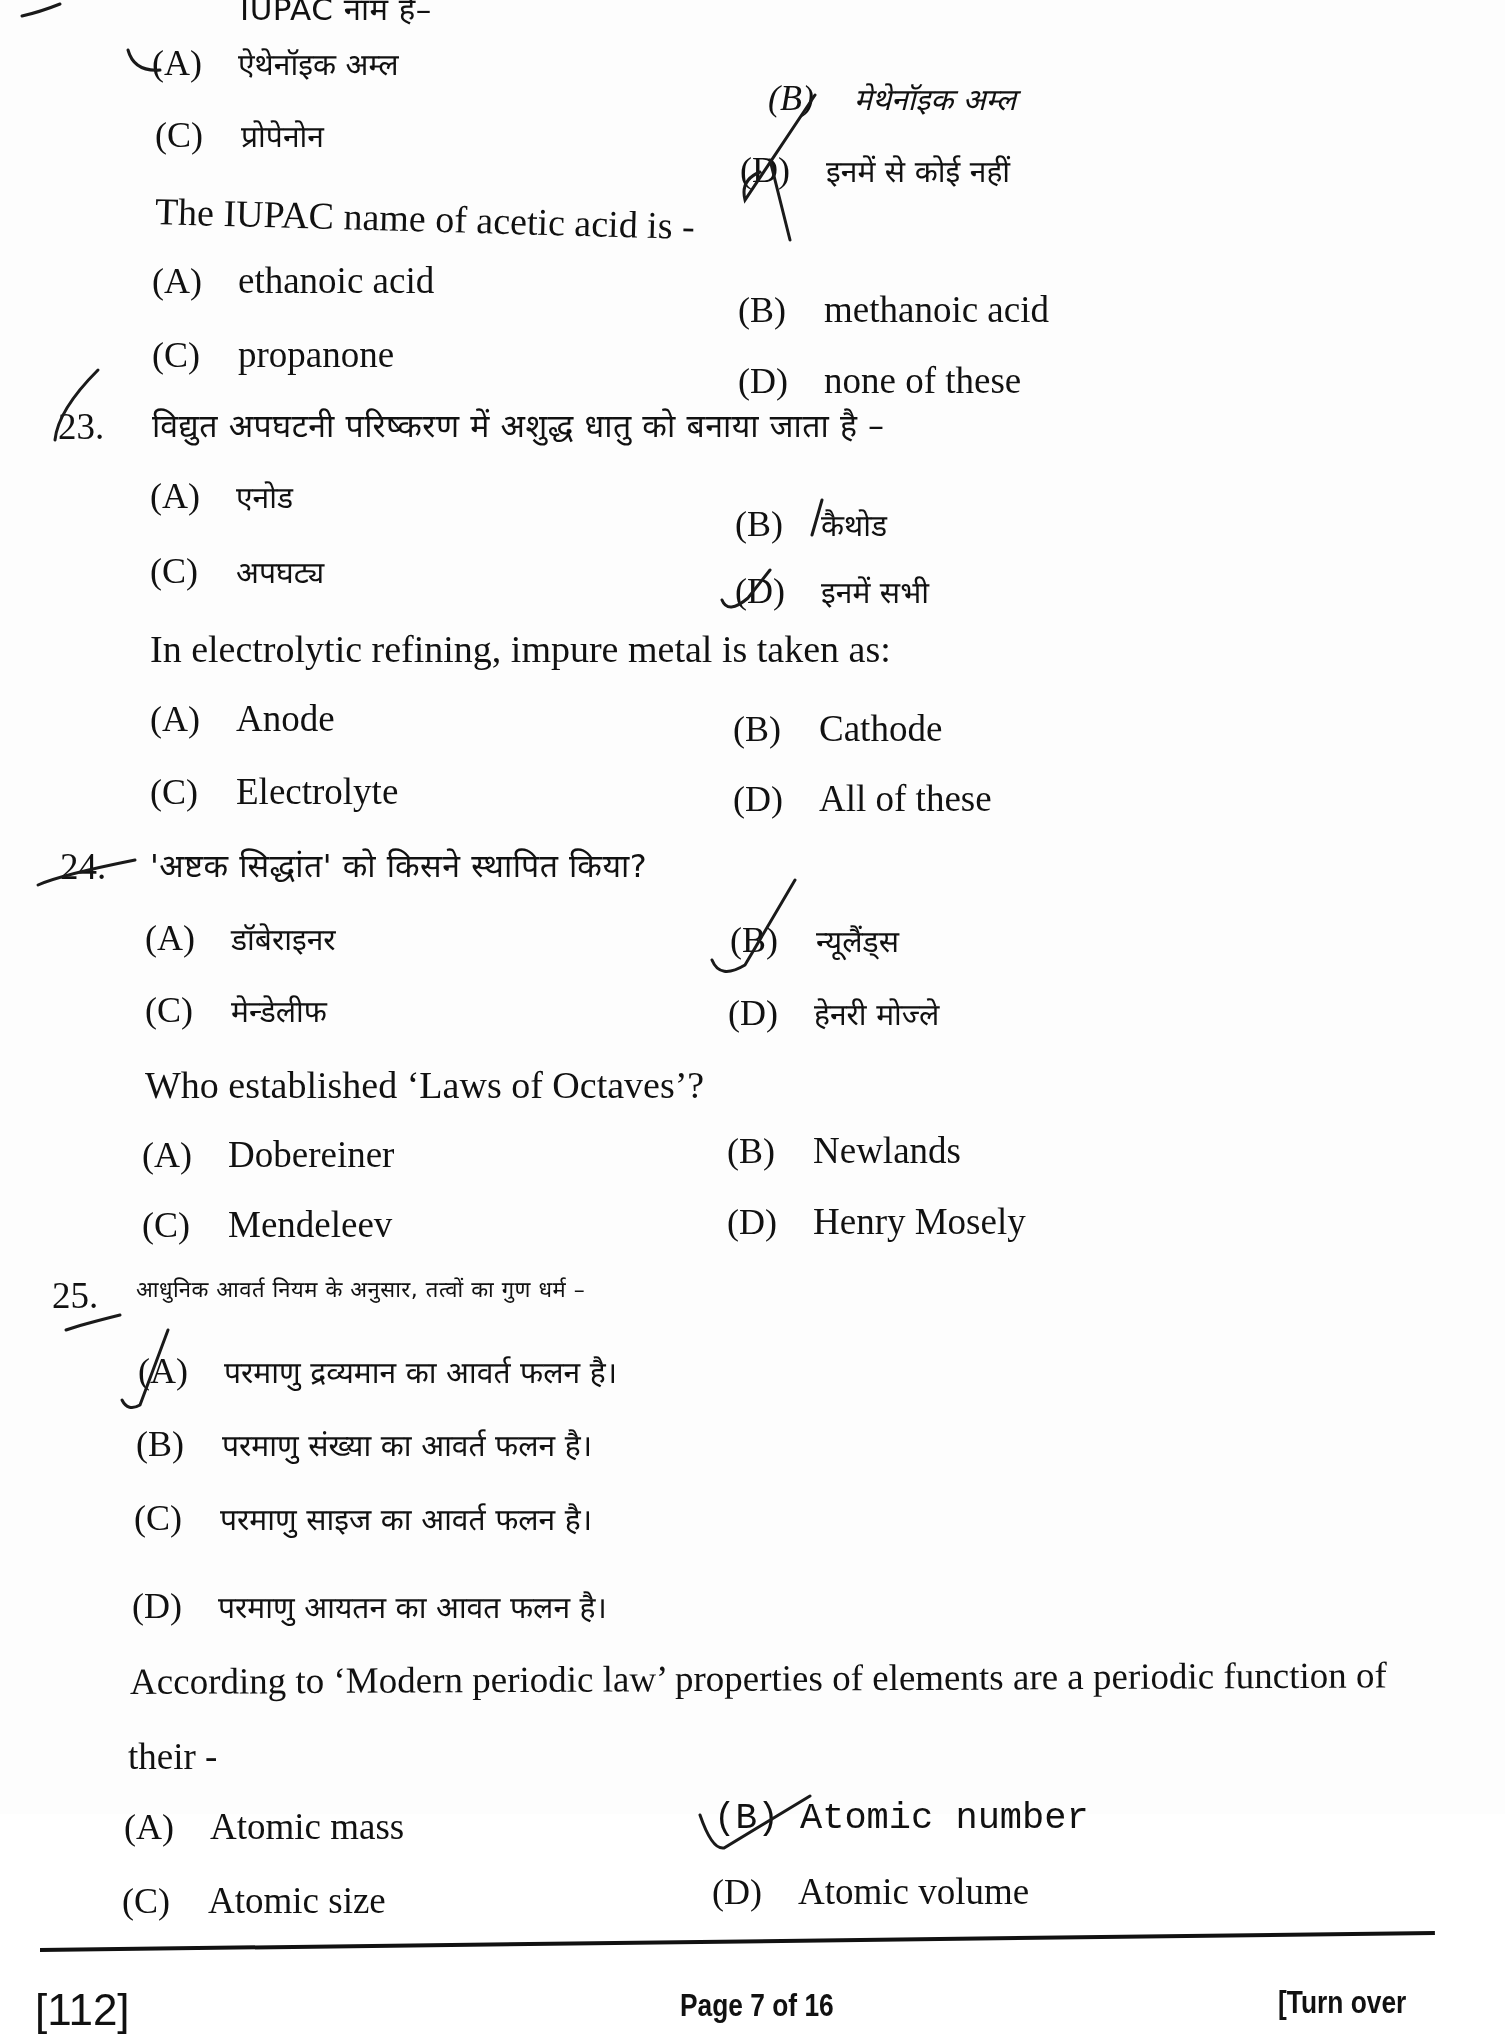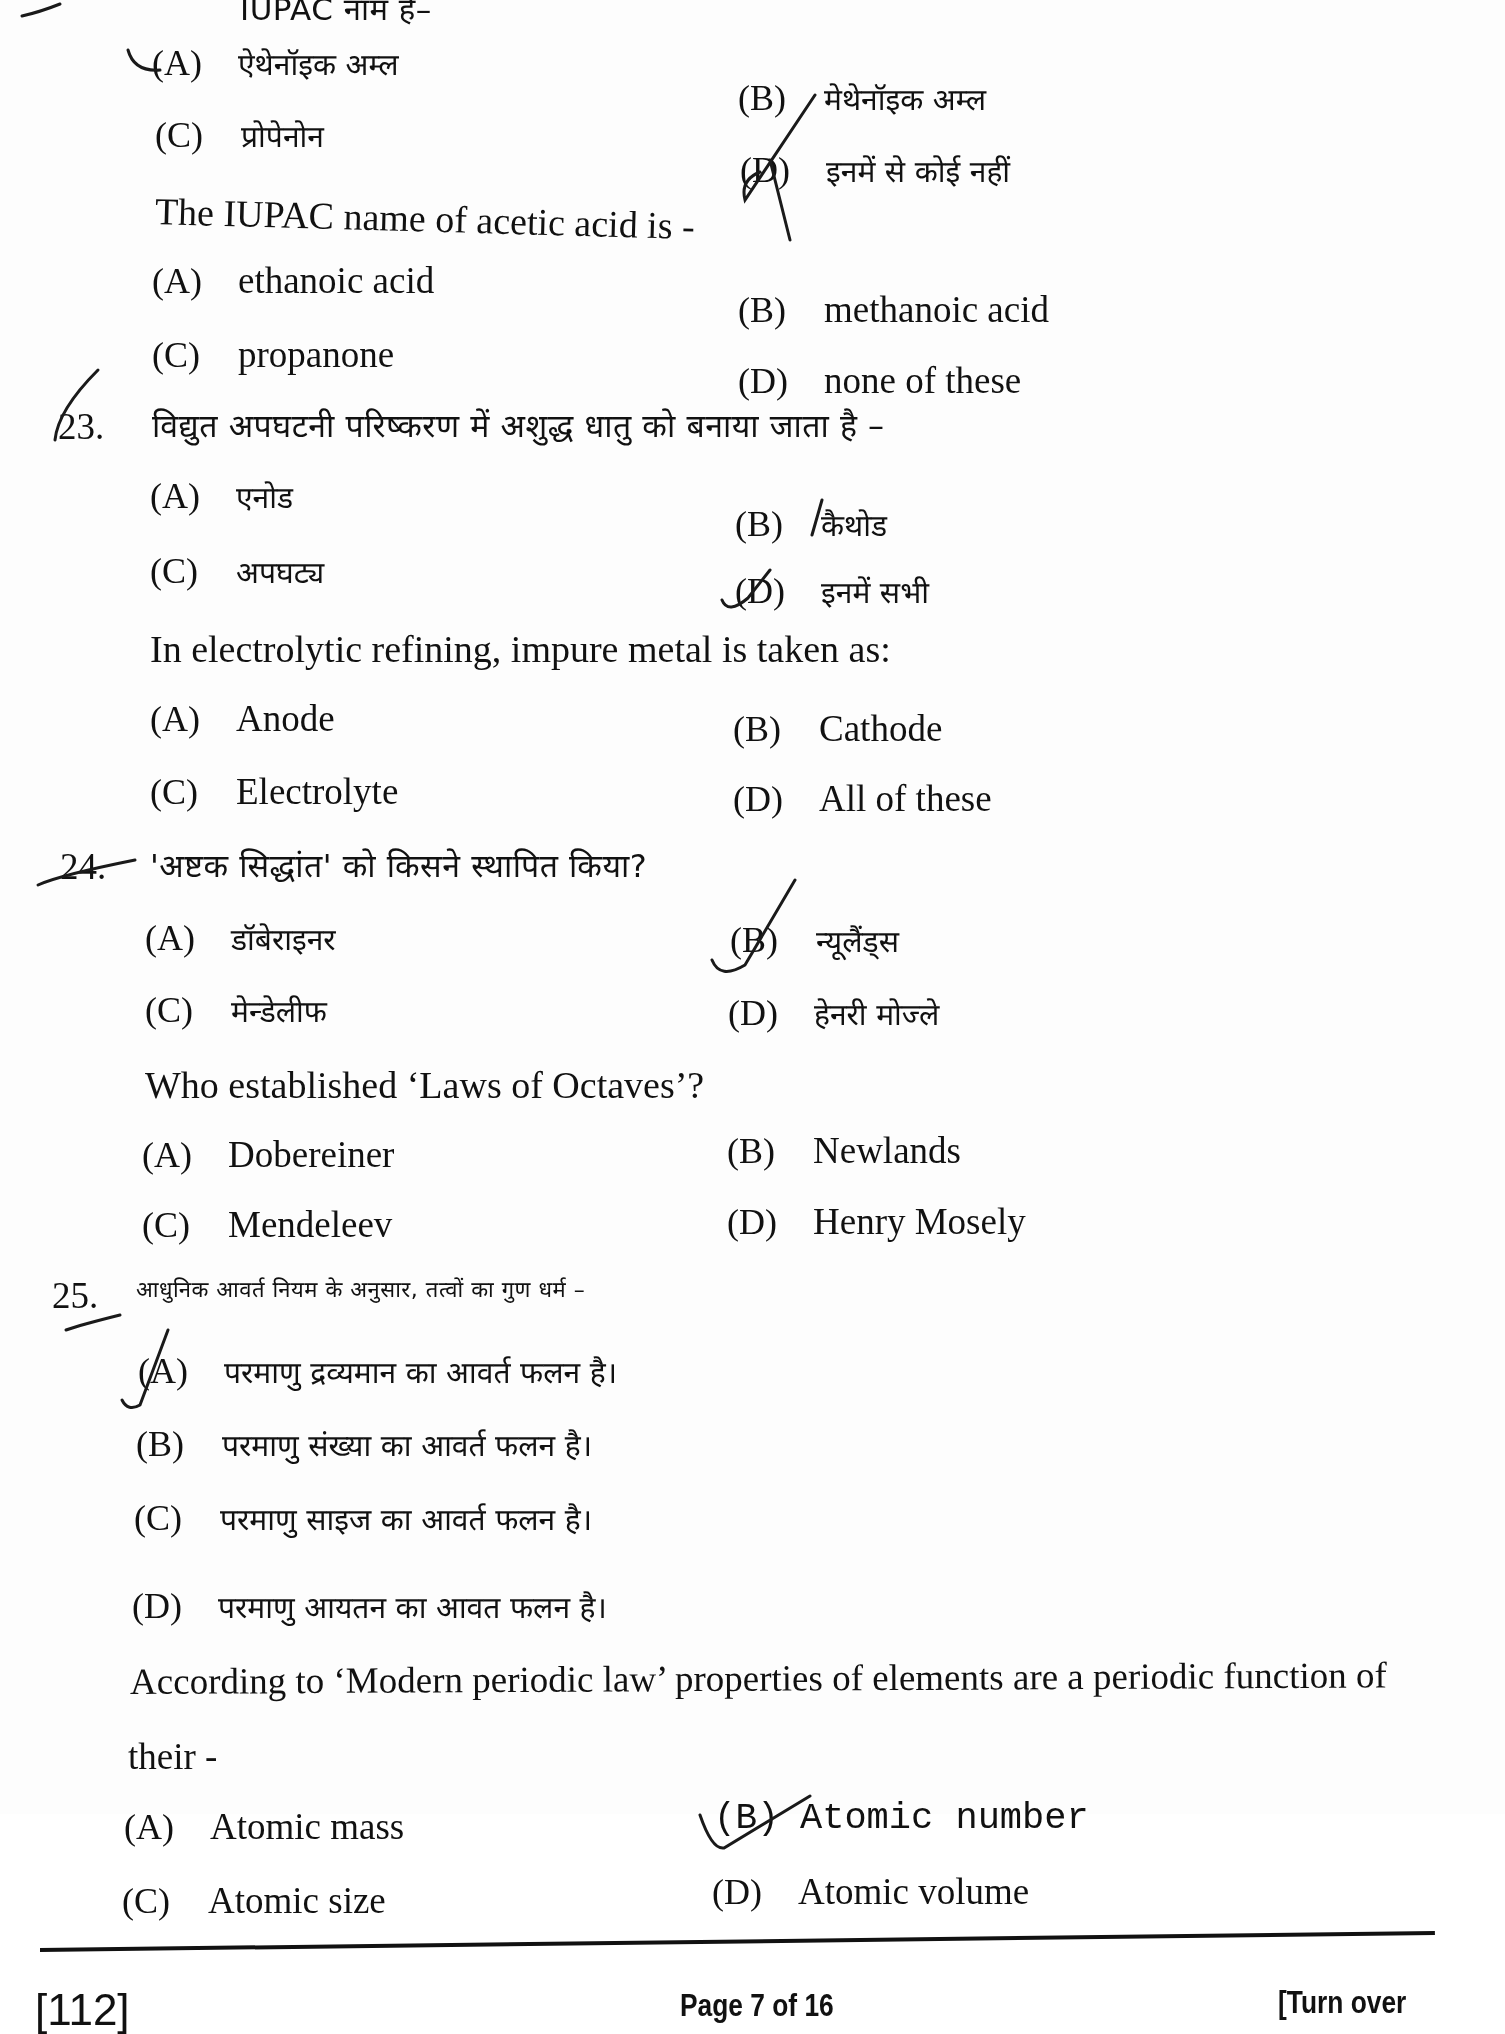--- a/index.html
+++ b/index.html
@@ -23,21 +23,21 @@
 </head>
 <body>
 
 <div class="page">
 
   <div class="t hi" style="left:240px; top:-6px;">IUPAC नाम है–</div>
 
   <div class="opt hi-opt" style="left:152px; top:45px;">
     <span class="lbl">(A)</span><span class="txt">ऐथेनॉइक अम्ल</span>
   </div>
-  <div class="opt hi-opt" style="left:738px; top:80px;">
+  <div class="opt hi-opt" style="left:768px; top:80px;font-style:italic;">
     <span class="lbl">(B)</span><span class="txt">मेथेनॉइक अम्ल</span>
   </div>
   <div class="opt hi-opt" style="left:155px; top:117px;">
     <span class="lbl">(C)</span><span class="txt">प्रोपेनोन</span>
   </div>
   <div class="opt hi-opt" style="left:740px; top:152px;">
     <span class="lbl">(D)</span><span class="txt">इनमें से कोई नहीं</span>
   </div>
 
   <div class="t en" style="left:155px; top:192px; transform:rotate(1.6deg); transform-origin:left;">The IUPAC name of acetic acid is -</div>

